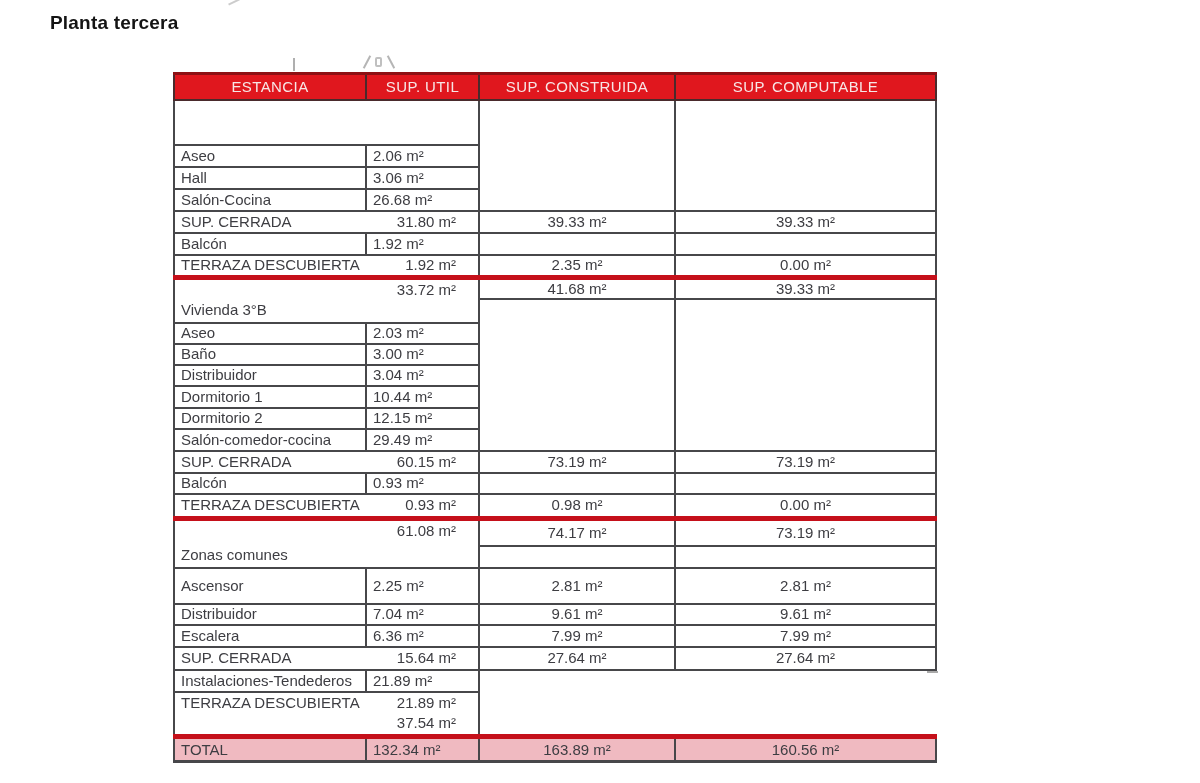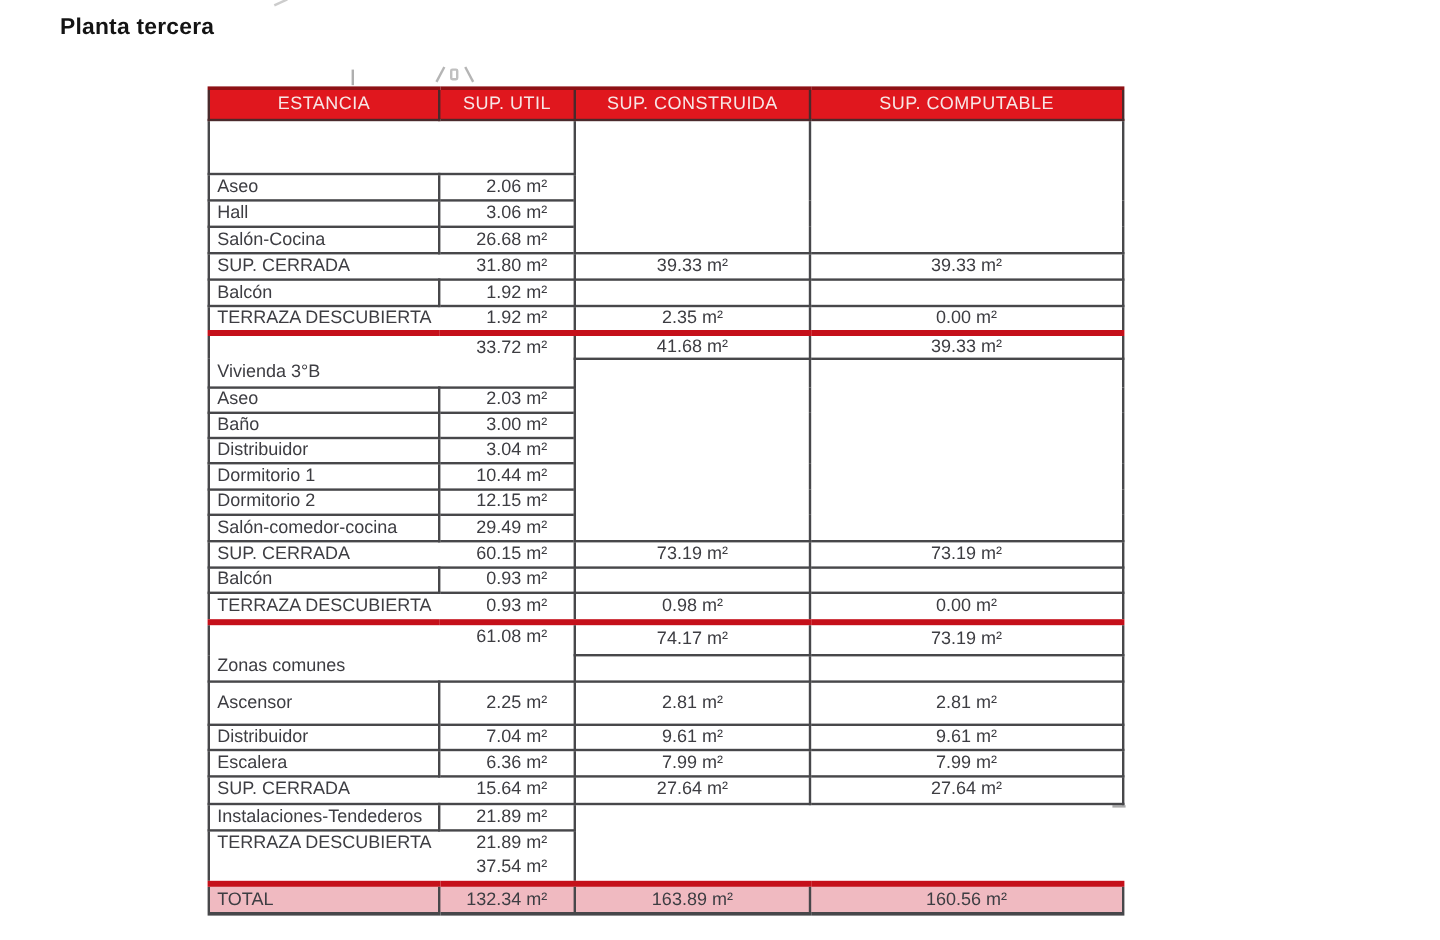--- a/index.html
+++ b/index.html
@@ -27,21 +27,21 @@
     vertical-align:middle;
     white-space:nowrap; overflow:hidden;
     line-height:1.05;
   }
   td.h {
     background:#e0171e; color:#f7e6e6;
     text-align:center; letter-spacing:.4px;
     border-color:#4a2a2c; border-top:3px solid #8e1014;
   }
   td.lbl  { text-align:left; }
-  td.util { text-align:right; padding-right:22px; }
+  td.util { text-align:left; padding-right:22px; }
   td.ctr  { text-align:center; }
   td.blank{ }
   td.nob  { border:none; background:transparent; }
   td.pad0 { padding:0; }
   .lv { display:flex; justify-content:space-between; align-items:center; }
   .lv .l { padding-left:6px; }
   .lv .v { padding-right:22px; }
   td.sechead { padding:0; vertical-align:top; }
   .sec-wrap { display:flex; flex-direction:column; justify-content:space-between; }
   .sec-wrap.hA, .sec-wrap.hB { height:41px; }

